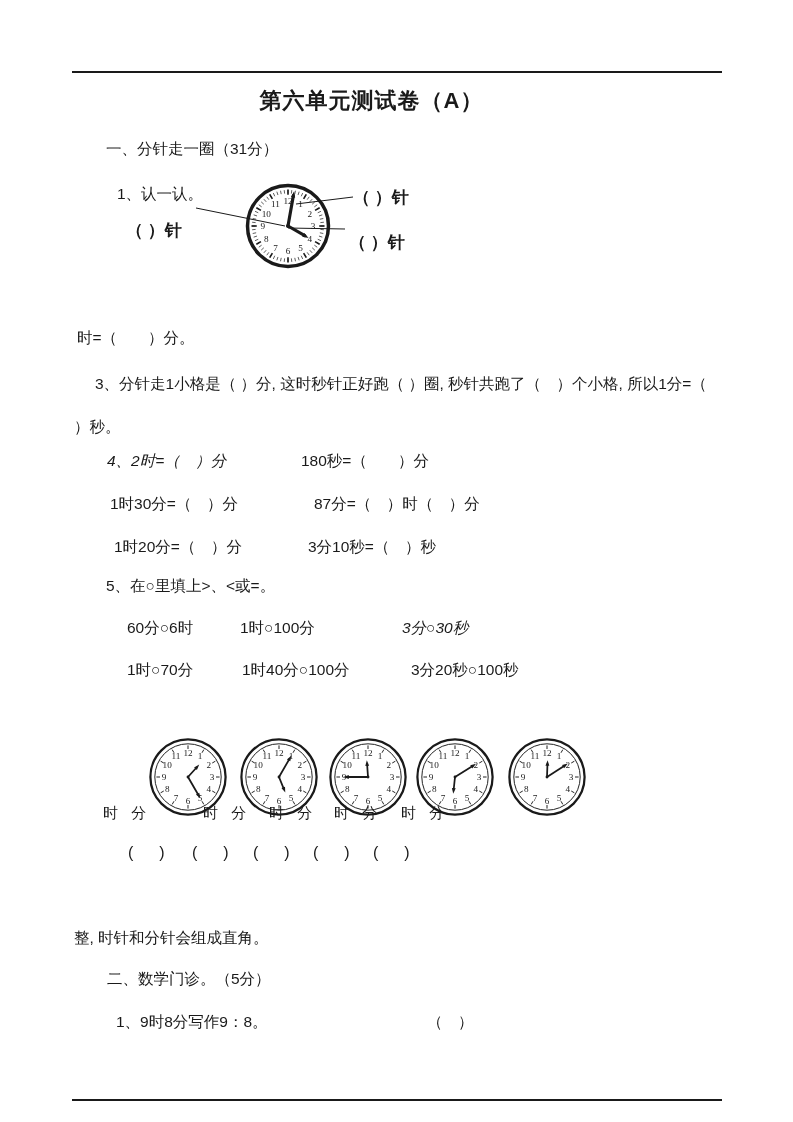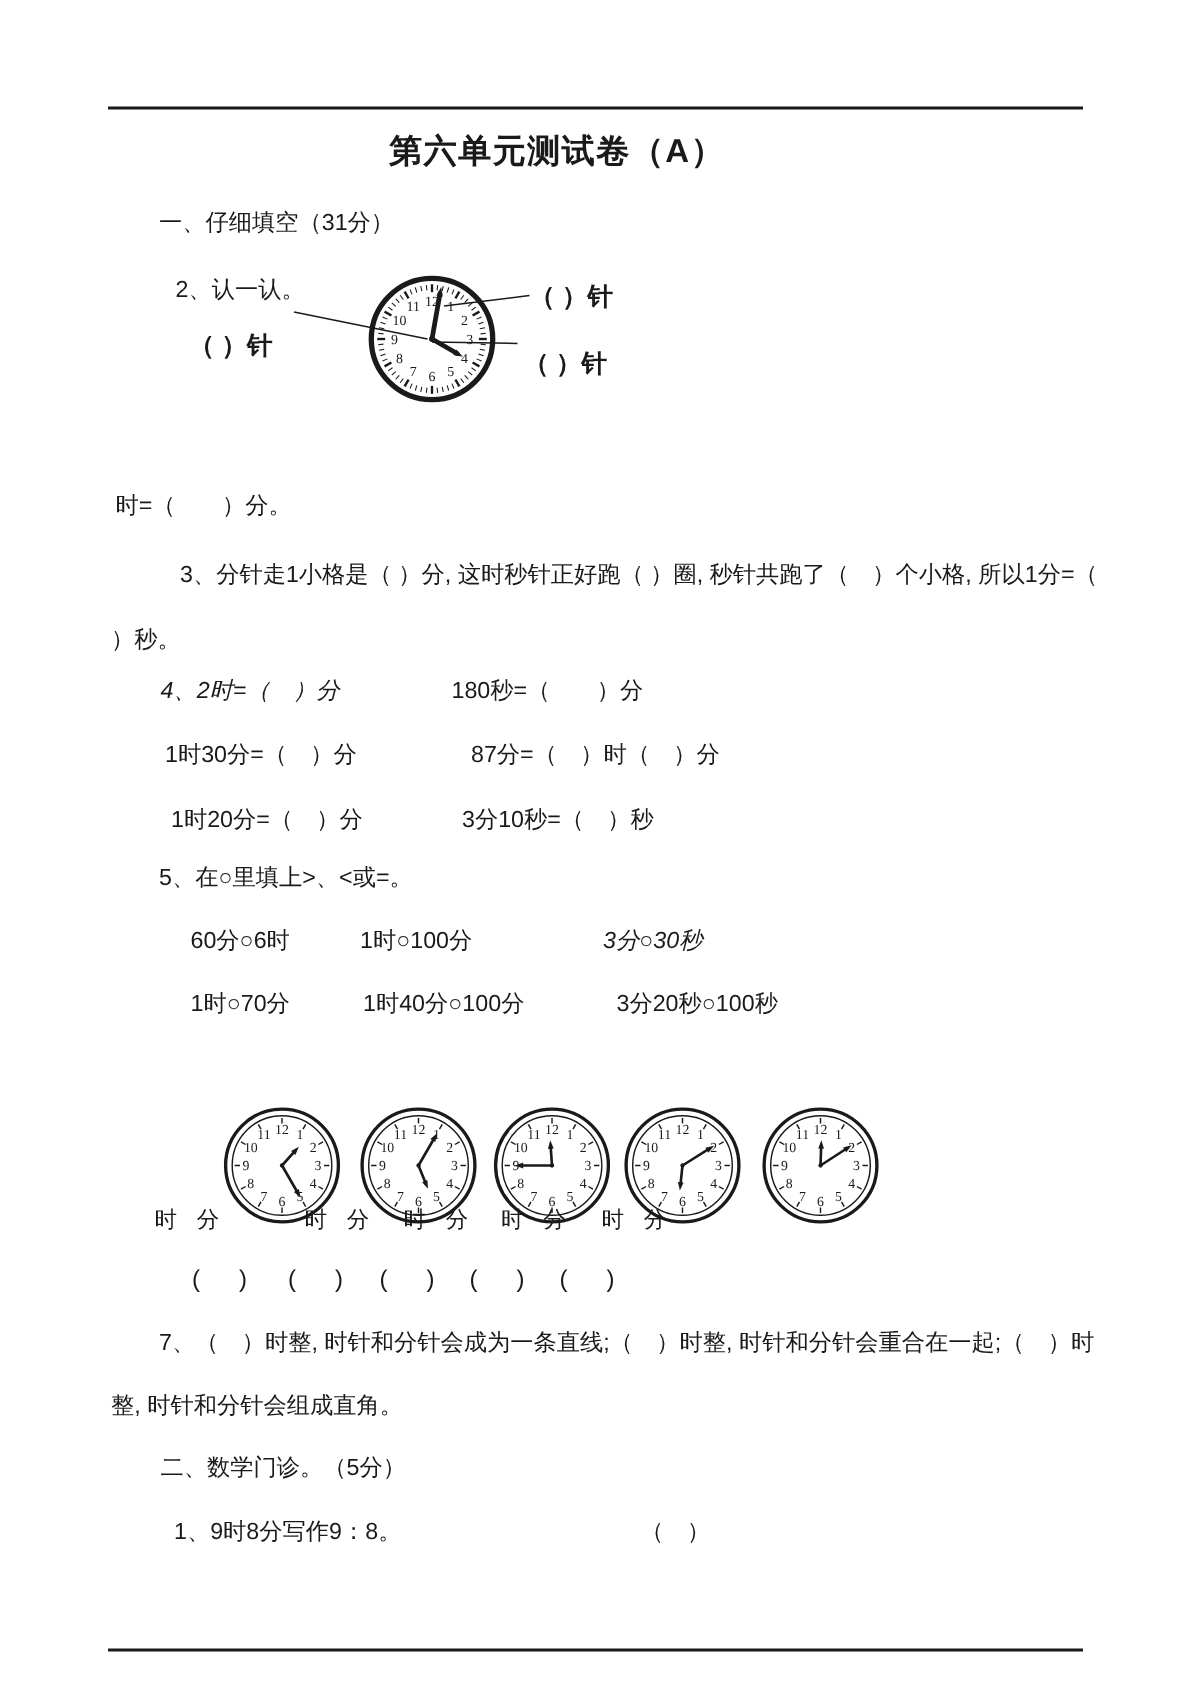--- a/index.html
+++ b/index.html
@@ -18,23 +18,23 @@
 </style>
 </head>
 <body>
 
 <div id="sheet">
 
   <div class="rule" style="left:72px;top:71px;width:650px;"></div>
 
   <div class="abs title" style="left:0;top:86px;">第六单元测试卷（A）</div>
 
-  <div class="abs body-text" style="left:106px;top:139px;">一、仔细填空（31分）</div>
-
-  <div class="abs body-text" style="left:117px;top:184px;">2、认一认。</div>
+  <div class="abs body-text" style="left:106px;top:139px;">一、分针走一圈（31分）</div>
+
+  <div class="abs body-text" style="left:117px;top:184px;">1、认一认。</div>
 
   <div class="clock-box" style="left:244px;top:182px;width:88px;height:88px;">
       <svg viewBox="0 0 100 100" width="100%" height="100%">
         <circle cx="50" cy="50" r="46" fill="#fff" stroke="#1a1a1a" stroke-width="4"></circle>
         <line x1="50" y1="13" x2="50" y2="9" stroke="#1a1a1a" stroke-width="0.8"></line>
         <line x1="53.867553140903176" y1="13.202689871373892" x2="54.28566699397379" y2="9.224602289900794" stroke="#1a1a1a" stroke-width="0.8"></line>
         <line x1="57.69273256025709" y1="13.80853877284919" x2="58.52437932352813" y2="9.895948369913967" stroke="#1a1a1a" stroke-width="0.8"></line>
         <line x1="61.433628791873055" y1="14.810908897079322" x2="62.66969676937284" y2="11.006682831898708" stroke="#1a1a1a" stroke-width="0.8"></line>
         <line x1="65.0492557938046" y1="16.19881806722377" x2="66.6762023661078" y2="12.544636236653368" stroke="#1a1a1a" stroke-width="0.8"></line>
         <line x1="68.5" y1="17.957060059975767" x2="70.5" y2="14.49295844483801" stroke="#1a1a1a" stroke-width="0.8"></line>
@@ -129,21 +129,21 @@
   <div class="abs ptr" style="left:349px;top:231px;">（ ）针</div>
 
   <svg class="overlay" width="793" height="300" viewBox="0 0 793 300">
     <line x1="353" y1="197" x2="296" y2="204" stroke="#1a1a1a" stroke-width="1"></line>
     <line x1="196" y1="208" x2="285" y2="226" stroke="#1a1a1a" stroke-width="1"></line>
     <line x1="288" y1="228" x2="345" y2="229" stroke="#1a1a1a" stroke-width="1"></line>
   </svg>
 
   <div class="abs body-text" style="left:77px;top:328px;">时=（　　）分。</div>
 
-  <div class="abs body-text" style="left:120px;top:374px;text-align:right;">3、分针走1小格是（ ）分, 这时秒针正好跑（ ）圈, 秒针共跑了（　）个小格, 所以1分=（</div>
+  <div class="abs body-text" style="left:95px;top:374px;text-align:right;">3、分针走1小格是（ ）分, 这时秒针正好跑（ ）圈, 秒针共跑了（　）个小格, 所以1分=（</div>
   <div class="abs body-text" style="left:74px;top:417px;">）秒。</div>
 
   <div class="abs body-text" style="left:107px;top:451px;font-style:italic;">4、2时=（　）分</div>
   <div class="abs body-text" style="left:301px;top:451px;">180秒=（　　）分</div>
   <div class="abs body-text" style="left:110px;top:494px;">1时30分=（　）分</div>
   <div class="abs body-text" style="left:314px;top:494px;">87分=（　）时（　）分</div>
   <div class="abs body-text" style="left:114px;top:537px;">1时20分=（　）分</div>
   <div class="abs body-text" style="left:308px;top:537px;">3分10秒=（　）秒</div>
 
   <div class="abs body-text" style="left:106px;top:576px;">5、在○里填上&gt;、&lt;或=。</div>
@@ -336,21 +336,20 @@
   <div class="abs unit" style="left:269px;top:804px;">时 分</div>
   <div class="abs unit" style="left:334px;top:804px;">时 分</div>
   <div class="abs unit" style="left:401px;top:804px;">时 分</div>
 
   <div class="abs bracket-pair" style="left:128px;top:843px;">(　)</div>
   <div class="abs bracket-pair" style="left:192px;top:843px;">(　)</div>
   <div class="abs bracket-pair" style="left:253px;top:843px;">(　)</div>
   <div class="abs bracket-pair" style="left:313px;top:843px;">(　)</div>
   <div class="abs bracket-pair" style="left:373px;top:843px;">(　)</div>
 
-  <div class="abs body-text" style="left:106px;top:886px;">7、（　）时整, 时针和分针会成为一条直线;（　）时整, 时针和分针会重合在一起;（　）时</div>
   <div class="abs body-text" style="left:74px;top:928px;">整, 时针和分针会组成直角。</div>
 
   <div class="abs body-text" style="left:107px;top:969px;">二、数学门诊。（5分）</div>
   <div class="abs body-text" style="left:116px;top:1012px;">1、9时8分写作9：8。</div>
   <div class="abs body-text" style="left:427px;top:1012px;">（　）</div>
 
   <div class="rule" style="left:72px;top:1099px;width:650px;"></div>
 
 </div>
 

